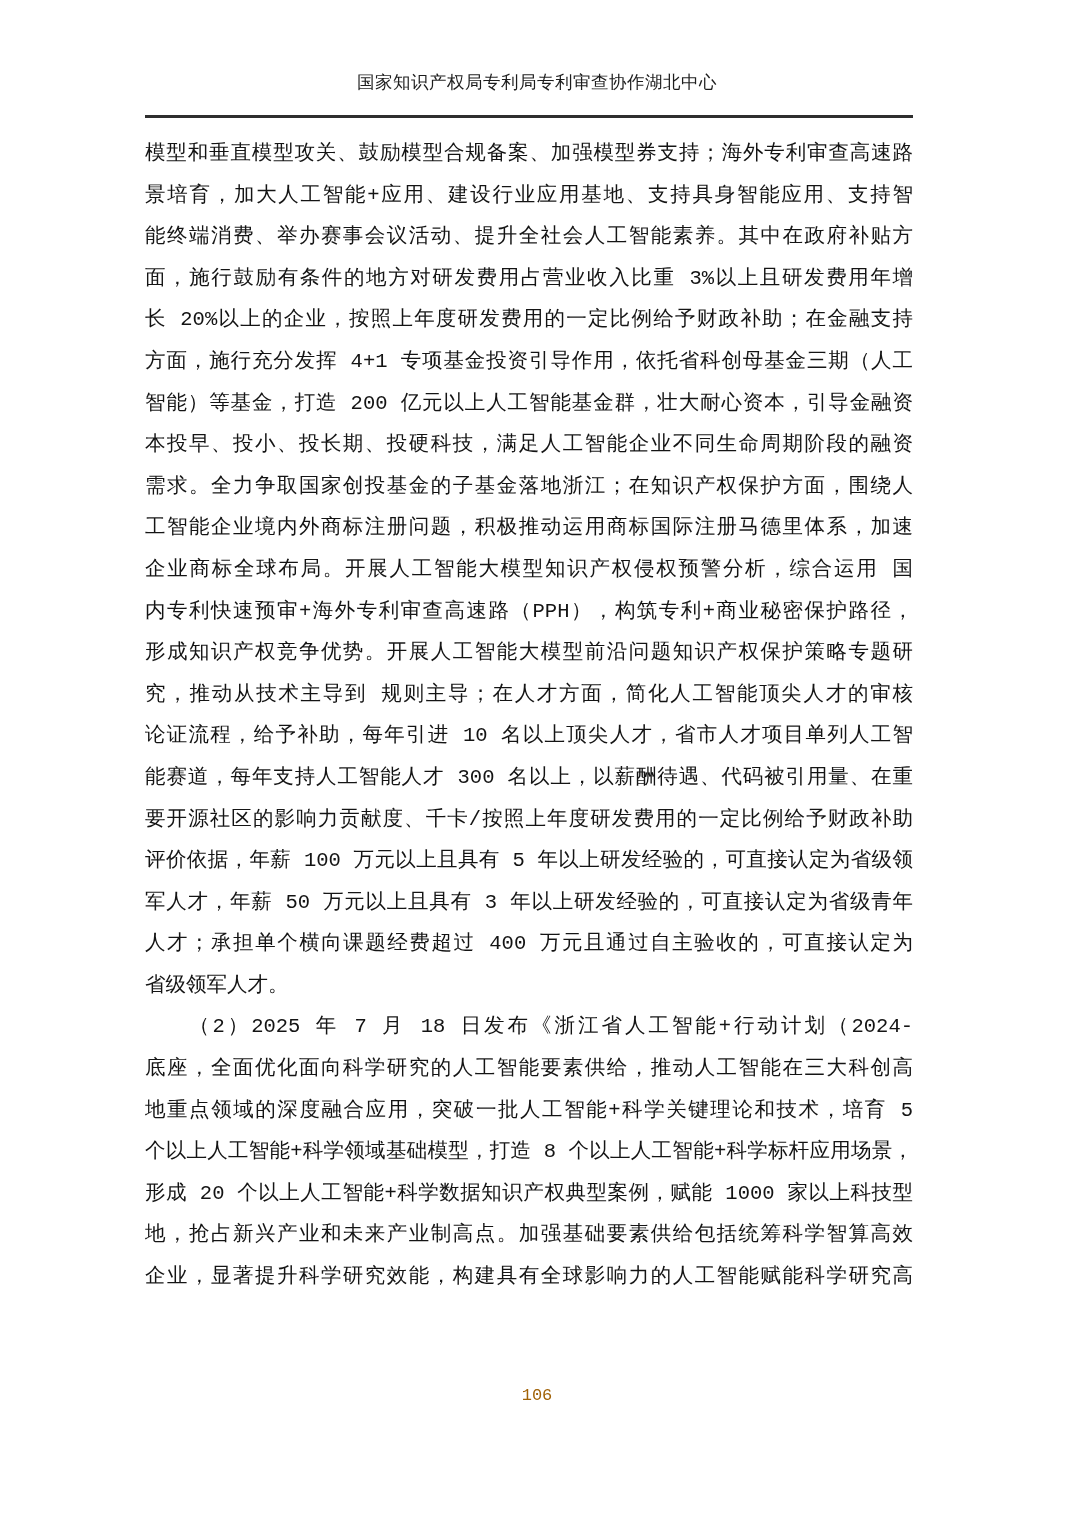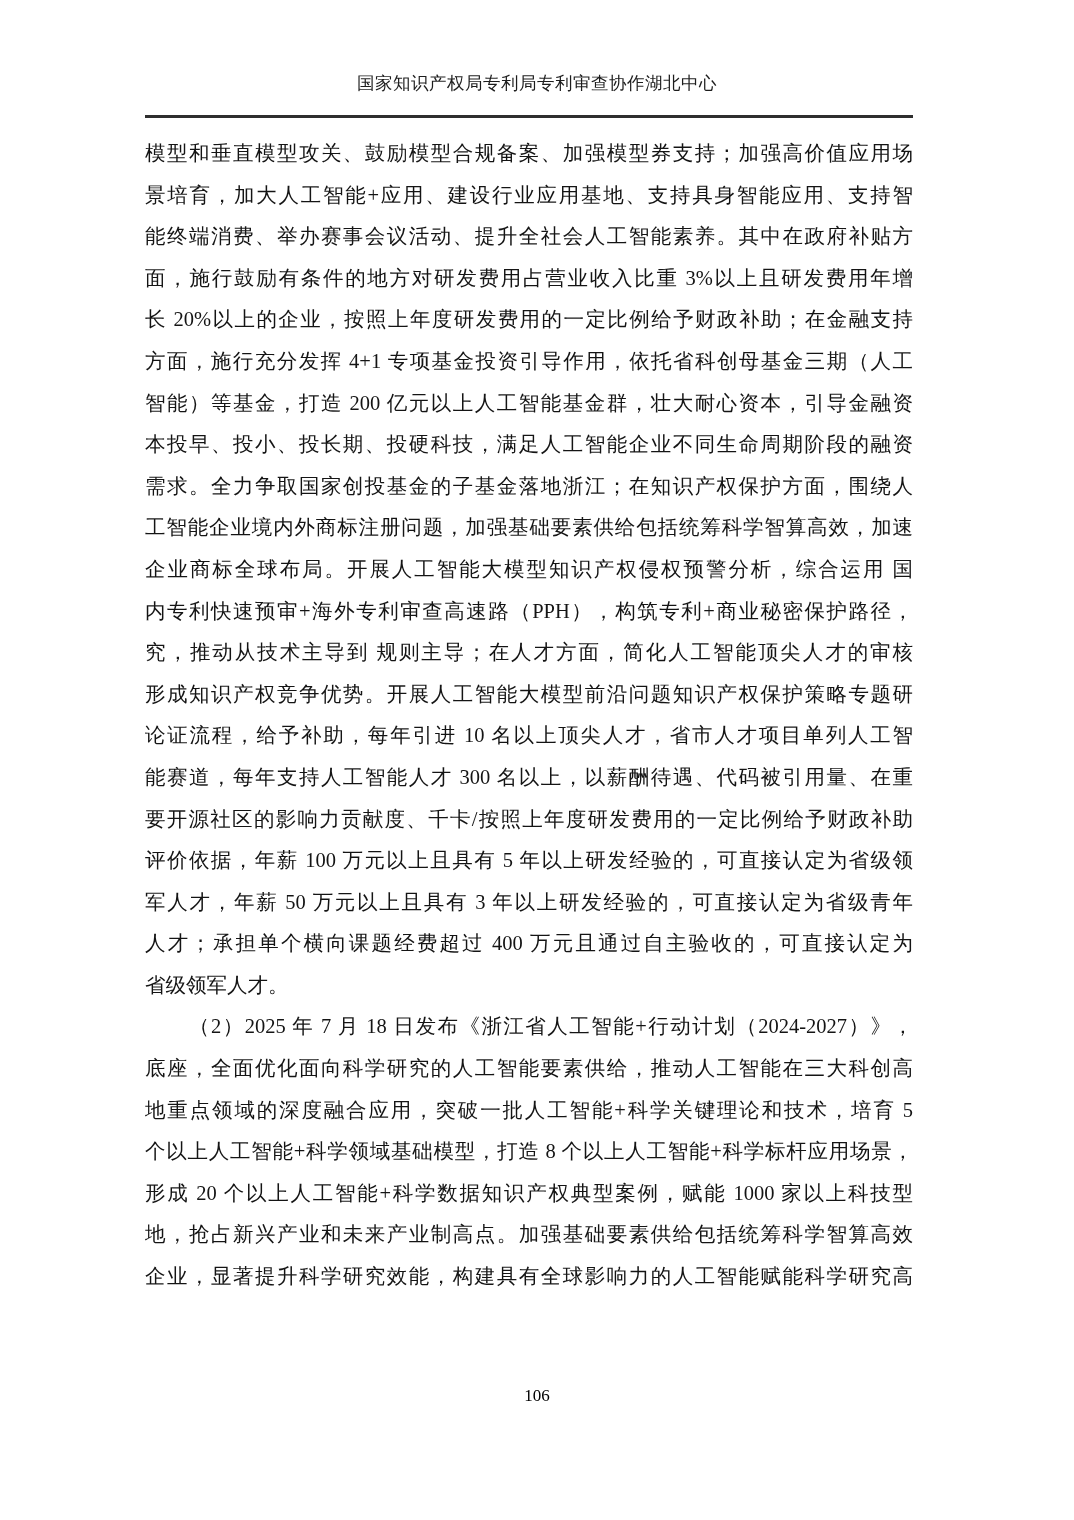--- a/index.html
+++ b/index.html
@@ -3,21 +3,21 @@
 <meta charset="utf-8">
 <style>
   * { margin: 0; padding: 0; box-sizing: border-box; }
   html, body { background: #e8e8e8; }
   .page {
     position: relative;
     width: 1074px;
     height: 1520px;
     margin: 0 auto;
     background: #ffffff;
-    font-family: Liberation Serif, serif;
+    font-family: Liberation Mono, monospace;
     color: #141414;
     overflow: hidden;
   }
   .doc-header-title {
     position: absolute;
     top: 70px;
     left: 0;
     width: 100%;
     text-align: center;
     font-size: 17.5px;
@@ -53,48 +53,48 @@
   }
   .line.indent { text-indent: 44px; }
   .line.final { text-align-last: left; -moz-text-align-last: left; }
   .page-number {
     position: absolute;
     top: 1386px;
     left: 0;
     width: 100%;
     text-align: center;
     font-size: 17px;
-    color: #000000;
+    color: #a16207;
   }
 </style>
 </head>
 <body>
 
 <div class="page">
 
   <div class="doc-header-title">国家知识产权局专利局专利审查协作湖北中心</div>
 
   <div class="doc-header-rule"></div>
 
   <div class="doc-body">
       <div class="paragraph">
-        <div class="line">模型和垂直模型攻关、鼓励模型合规备案、加强模型券支持；加强高价值应用场</div>
+        <div class="line">模型和垂直模型攻关、鼓励模型合规备案、加强模型券支持；海外专利审查高速路</div>
         <div class="line">景培育，加大人工智能+应用、建设行业应用基地、支持具身智能应用、支持智</div>
         <div class="line">能终端消费、举办赛事会议活动、提升全社会人工智能素养。其中在政府补贴方</div>
         <div class="line">面，施行鼓励有条件的地方对研发费用占营业收入比重 3%以上且研发费用年增</div>
         <div class="line">长 20%以上的企业，按照上年度研发费用的一定比例给予财政补助；在金融支持</div>
         <div class="line">方面，施行充分发挥 4+1 专项基金投资引导作用，依托省科创母基金三期（人工</div>
         <div class="line">智能）等基金，打造 200 亿元以上人工智能基金群，壮大耐心资本，引导金融资</div>
         <div class="line">本投早、投小、投长期、投硬科技，满足人工智能企业不同生命周期阶段的融资</div>
         <div class="line">需求。全力争取国家创投基金的子基金落地浙江；在知识产权保护方面，围绕人</div>
-        <div class="line">工智能企业境内外商标注册问题，加强基础要素供给包括统筹科学智算高效，加速</div>
+        <div class="line">工智能企业境内外商标注册问题，积极推动运用商标国际注册马德里体系，加速</div>
         <div class="line">企业商标全球布局。开展人工智能大模型知识产权侵权预警分析，综合运用 国</div>
         <div class="line">内专利快速预审+海外专利审查高速路（PPH），构筑专利+商业秘密保护路径，</div>
+        <div class="line">形成知识产权竞争优势。开展人工智能大模型前沿问题知识产权保护策略专题研</div>
         <div class="line">究，推动从技术主导到 规则主导；在人才方面，简化人工智能顶尖人才的审核</div>
-        <div class="line">形成知识产权竞争优势。开展人工智能大模型前沿问题知识产权保护策略专题研</div>
         <div class="line">论证流程，给予补助，每年引进 10 名以上顶尖人才，省市人才项目单列人工智</div>
         <div class="line">能赛道，每年支持人工智能人才 300 名以上，以薪酬待遇、代码被引用量、在重</div>
         <div class="line">要开源社区的影响力贡献度、千卡/按照上年度研发费用的一定比例给予财政补助</div>
         <div class="line">评价依据，年薪 100 万元以上且具有 5 年以上研发经验的，可直接认定为省级领</div>
         <div class="line">军人才，年薪 50 万元以上且具有 3 年以上研发经验的，可直接认定为省级青年</div>
         <div class="line">人才；承担单个横向课题经费超过 400 万元且通过自主验收的，可直接认定为</div>
         <div class="line final">省级领军人才。</div>
       </div>
       <div class="paragraph">
         <div class="line indent">（2）2025 年 7 月 18 日发布《浙江省人工智能+行动计划（2024-2027）》，</div>

